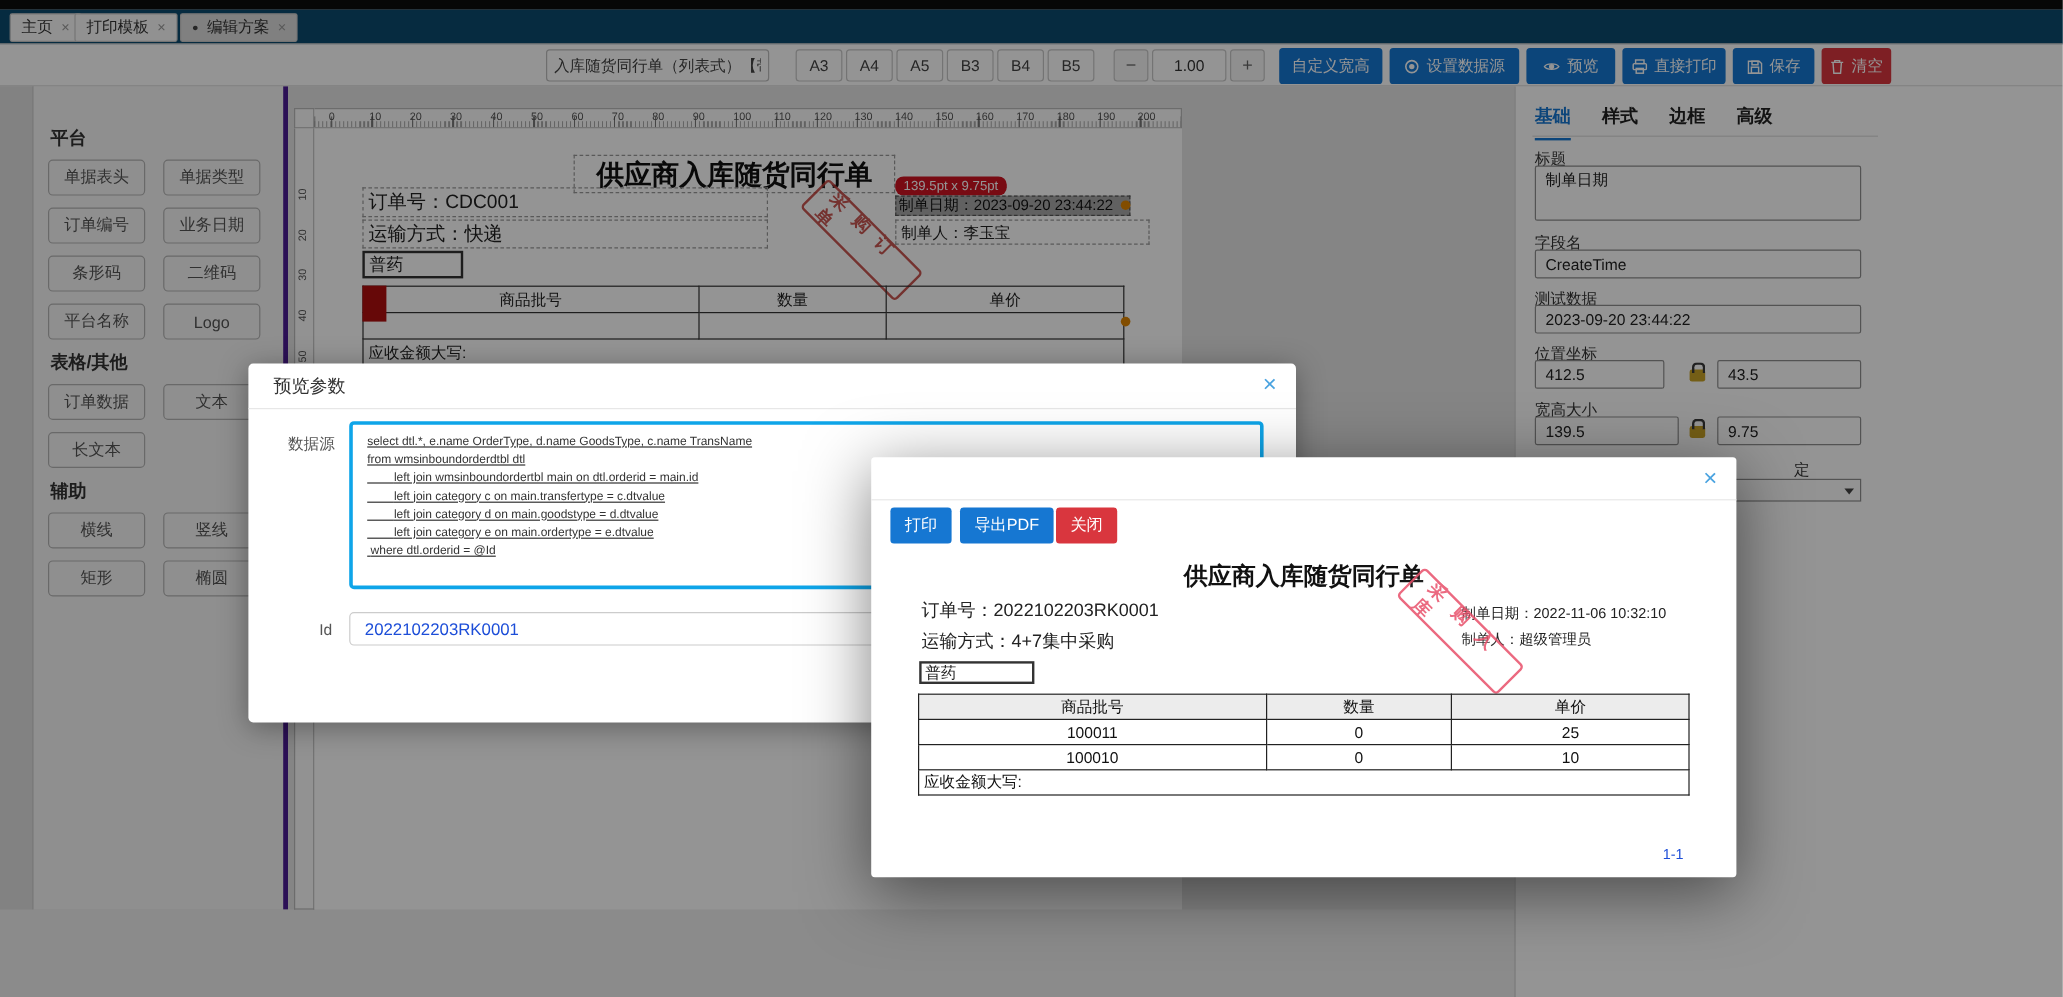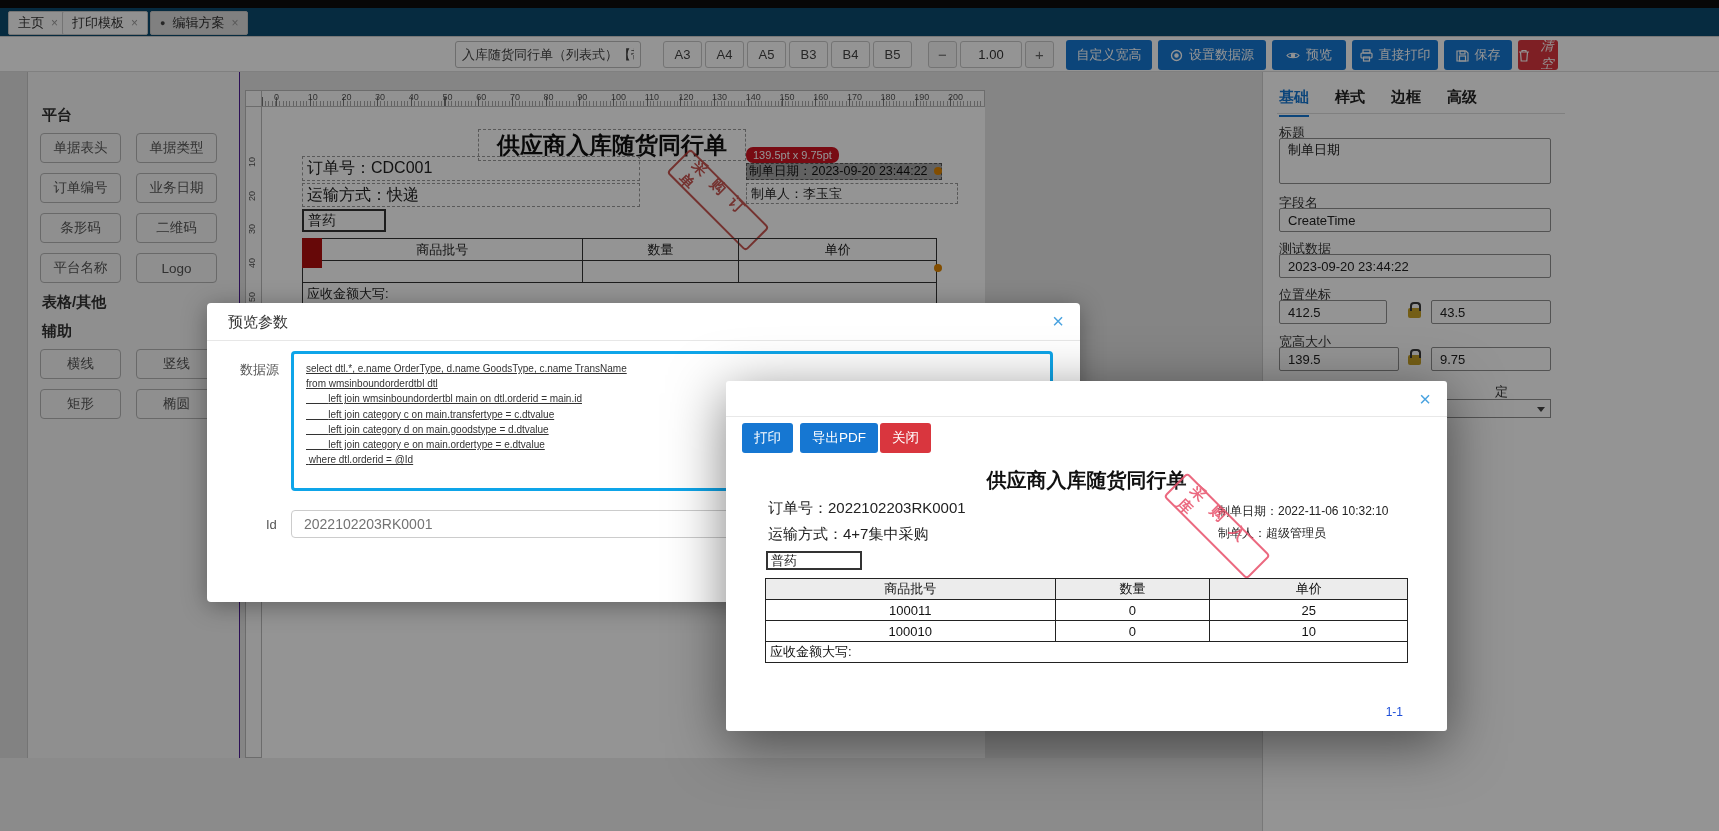--- a/index.html
+++ b/index.html
@@ -19,21 +19,21 @@
   .tname { position:absolute; left:455px; top:4px; width:186px; height:27px; border:1px solid #bdbdbd; border-radius:3px; font-size:13px; color:#444; text-align:center; padding:0 6px; font-family:inherit; background:#fff; }
   .psize { position:absolute; top:4px; width:39px; height:27px; background:#fff; border:1px solid #c8c8c8; border-radius:3px; font-size:13px; color:#444; cursor:pointer; }
   .zbtn { position:absolute; top:4px; width:29px; height:27px; background:#f7f7f7; border:1px solid #c8c8c8; border-radius:3px; font-size:15px; color:#666; cursor:pointer; }
   .zval { position:absolute; left:960px; top:4px; width:62px; height:27px; border:1px solid #c8c8c8; border-radius:3px; text-align:center; font-size:13px; color:#333; font-family:inherit; }
   .tb-btn { position:absolute; top:3px; height:30px; border:none; border-radius:3px; background:var(--primary); color:#fff; font-size:13px; font-family:inherit; cursor:pointer; display:flex; align-items:center; justify-content:center; gap:6px; }
   .tb-btn.red { background:var(--danger); }
   .tb-btn svg { display:block; }
 
   
   .gutter { position:absolute; left:0; top:72px; width:28px; height:686px; background:#e0e0e0; border-right:1px solid #c8c8c8; }
-  .sidebar { position:absolute; left:28px; top:72px; width:212px; height:686px; background:#f7f7f7; border-right:1px solid #4c1d95; padding:24px 12px 0 12px; }
+  .sidebar { position:absolute; left:28px; top:72px; width:212px; height:686px; background:#f7f7f7; border-right:4px solid #4c1d95; padding:24px 12px 0 12px; }
   .side-title { font-size:15px; font-weight:bold; color:#333; margin:10px 0 8px 2px; }
   .side-grid { display:grid; grid-template-columns:88px 88px; gap:10px 8px; margin-bottom:4px; }
   .side-btn { width:81px; height:30px; background:#f7f7f7; border:1px solid #b5b5b5; border-radius:4px; font-size:13.5px; color:#555; cursor:pointer; font-family:inherit; }
 
   
   .canvas-bg { position:absolute; left:240px; top:72px; width:1022px; height:686px; background:#e6e6e6; }
   .footer-strip { position:absolute; left:0; top:758px; width:1262px; height:73px; background:#f0f0f0; }
   .ruler-corner { position:absolute; left:245px; top:90px; width:17px; height:17px; background:#fcfcfc; border:1px solid #bbb; }
   .ruler-h { position:absolute; left:262px; top:90px; width:723px; height:17px; background:#fcfcfc; border:1px solid #bbb; border-left:none; overflow:hidden;
     background-image:
@@ -77,21 +77,21 @@
   
   .backdrop { position:absolute; inset:0; background:rgba(0,0,0,0.42); z-index:50; }
   .modal { position:absolute; background:#fff; border-radius:4px; }
   .modal-params { left:207px; top:303px; width:873px; height:299px; z-index:60; box-shadow:0 4px 24px rgba(0,0,0,.35); }
   .m-head { position:relative; height:38px; border-bottom:1px solid #e7e7e7; }
   .m-title { position:absolute; left:21px; top:10px; font-size:15px; color:#333; }
   .m-close { position:absolute; right:16px; top:7px; font-size:20px; color:#4aa3e0; cursor:pointer; line-height:22px; }
   .sql-label { position:absolute; left:33px; top:58px; font-size:13px; color:#555; }
   .sql-box { position:absolute; left:84px; top:48px; width:762px; height:140px; border:3px solid #0ea5e9; border-radius:4px; padding:7px 12px; font-size:10px; color:#333; line-height:1.52; white-space:pre-wrap; font-family:inherit;text-decoration:underline; }
   .id-label { position:absolute; left:59px; top:214px; font-size:13px; color:#555; }
-  .id-input { position:absolute; left:84px; top:207px; width:762px; height:28px; border:1px solid #ccc; border-radius:4px; font-size:14px; color:#737373; padding:0 12px; font-family:inherit; }
+  .id-input { position:absolute; left:84px; top:207px; width:762px; height:28px; border:1px solid #ccc; border-radius:4px; font-size:14px; color:#1d4ed8; padding:0 12px; font-family:inherit; }
 
   .modal-preview { left:726px; top:381px; width:721px; height:350px; z-index:70; box-shadow:0 12px 55px rgba(0,0,0,.5); border-radius:3px; }
   .pv-head { position:relative; height:36px; border-bottom:1px solid #e8e8e8; }
   .pv-btn { position:absolute; top:42px; height:30px; border:none; border-radius:3px; background:var(--primary); color:#fff; font-size:13.5px; font-family:inherit; cursor:pointer; padding:0 12px; }
   .pv-btn.red { background:var(--danger); }
   .pv-title { position:absolute; left:0; top:86px; width:100%; text-align:center; font-size:20px; font-weight:bold; color:#111; }
   .pv-field { position:absolute; font-size:15px; color:#222; }
   .pv-meta { position:absolute; font-size:12px; color:#222; }
   .pv-drug { position:absolute; left:40px; top:170px; width:96px; height:19px; border:2px solid #333; font-size:13px; color:#222; line-height:15px; padding-left:3px; }
   .pv-table { position:absolute; left:39px; top:197px; width:643px; border-collapse:collapse; font-size:13px; color:#111; }
@@ -170,21 +170,21 @@
     <button class="tb-btn" style="left:1444px;width:68px;">
       <span>
           <svg width="13" height="13" viewBox="0 0 13 13" fill="none" stroke="#fff" stroke-width="1.2">
             <path d="M1 2 h9 l2 2 v8 h-11 z"></path>
             <rect x="3.5" y="7" width="6" height="5"></rect>
             <rect x="4" y="2" width="5" height="3"></rect>
           </svg>
         </span>
       <span>保存</span>
     </button>
-    <button class="tb-btn red" style="left:1518px;width:40px;font-style:italic;">
+    <button class="tb-btn red" style="left:1518px;width:58px;">
       <span>
           <svg width="12" height="13" viewBox="0 0 12 13" fill="none" stroke="#fff" stroke-width="1.2">
             <path d="M1 3 h10 M4 3 V1.5 h4 V3"></path>
             <path d="M2.5 3 l.7 9 h5.6 l.7 -9"></path>
           </svg>
         </span>
       <span>清空</span>
     </button>
   </div>
 
@@ -196,20 +196,25 @@
       <button class="side-btn">单据表头</button>
       <button class="side-btn">单据类型</button>
       <button class="side-btn">订单编号</button>
       <button class="side-btn">业务日期</button>
       <button class="side-btn">条形码</button>
       <button class="side-btn">二维码</button>
       <button class="side-btn">平台名称</button>
       <button class="side-btn">Logo</button>
     </div>
     <div class="side-title">表格/其他</div>
+    <div class="side-grid">
+      <button class="side-btn">订单数据</button>
+      <button class="side-btn">文本</button>
+      <button class="side-btn">长文本</button>
+    </div>
     <div class="side-title">辅助</div>
     <div class="side-grid">
       <button class="side-btn">横线</button>
       <button class="side-btn">竖线</button>
       <button class="side-btn">矩形</button>
       <button class="side-btn">椭圆</button>
     </div>
   </div>
 
   <div class="canvas-bg"></div>

